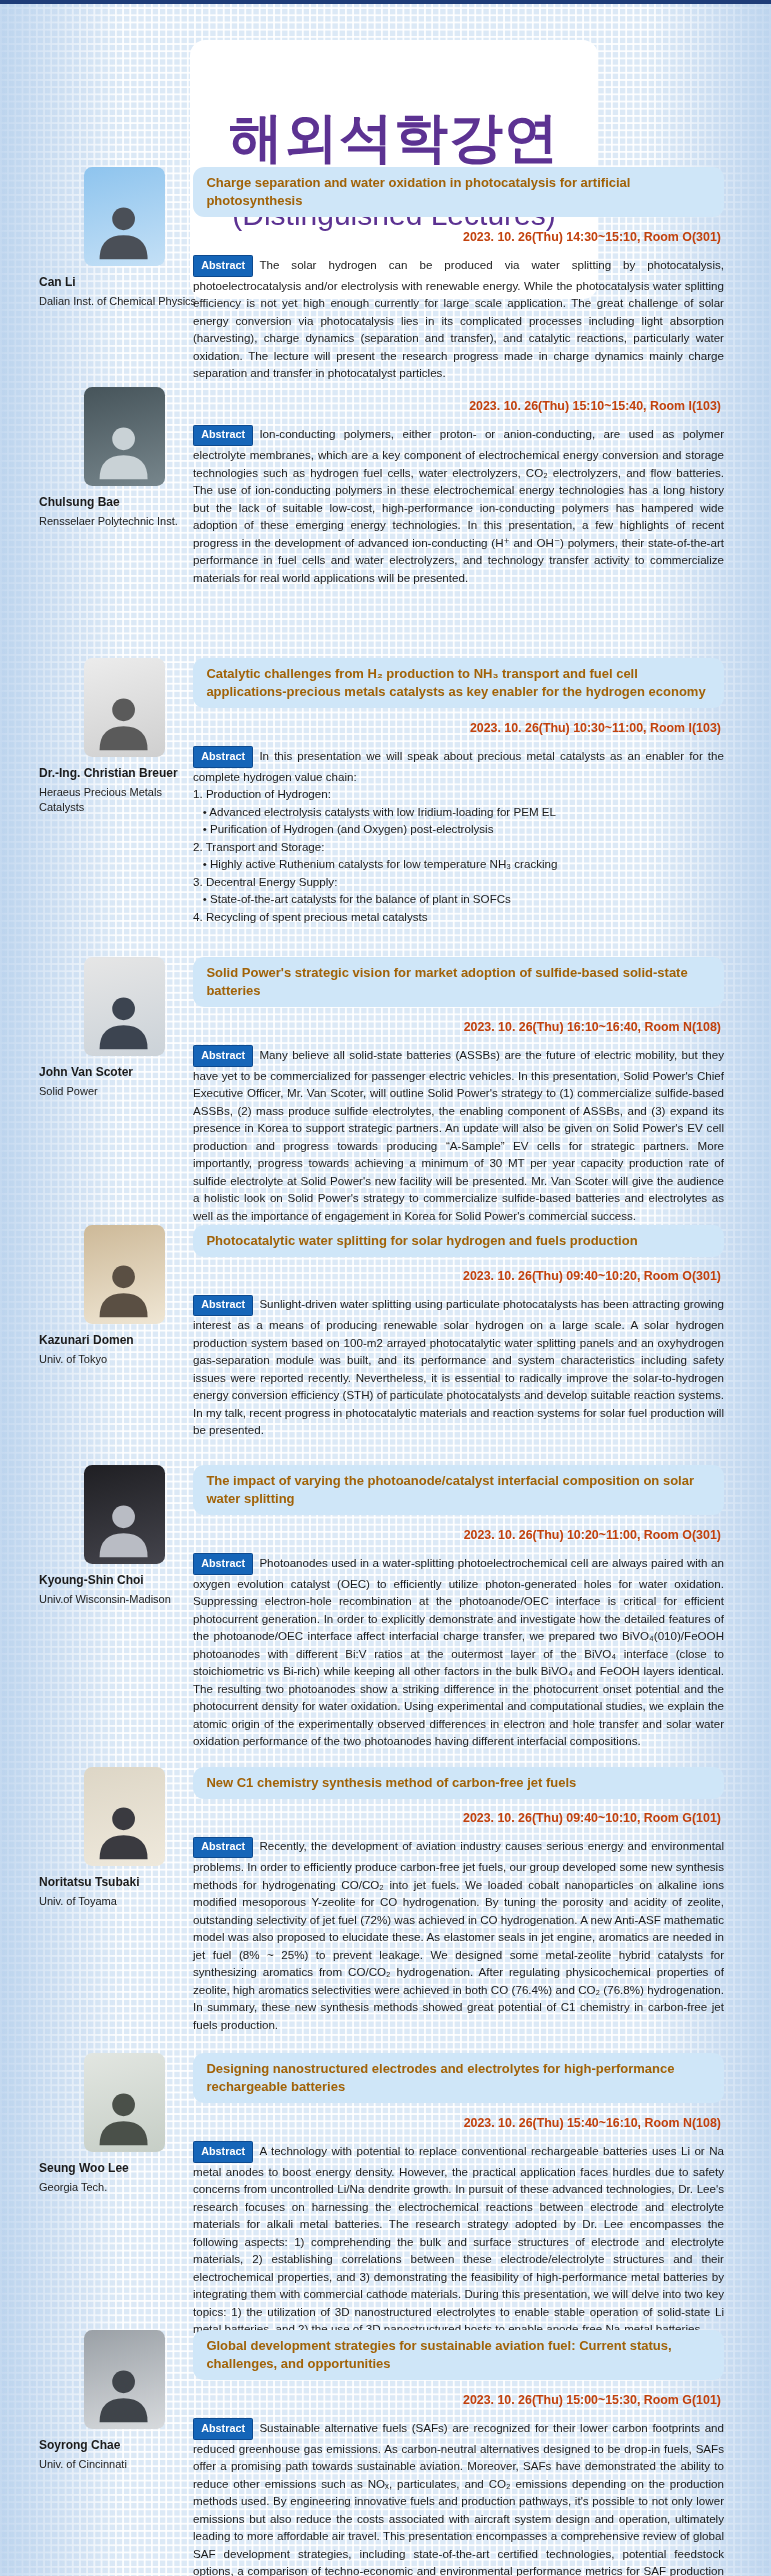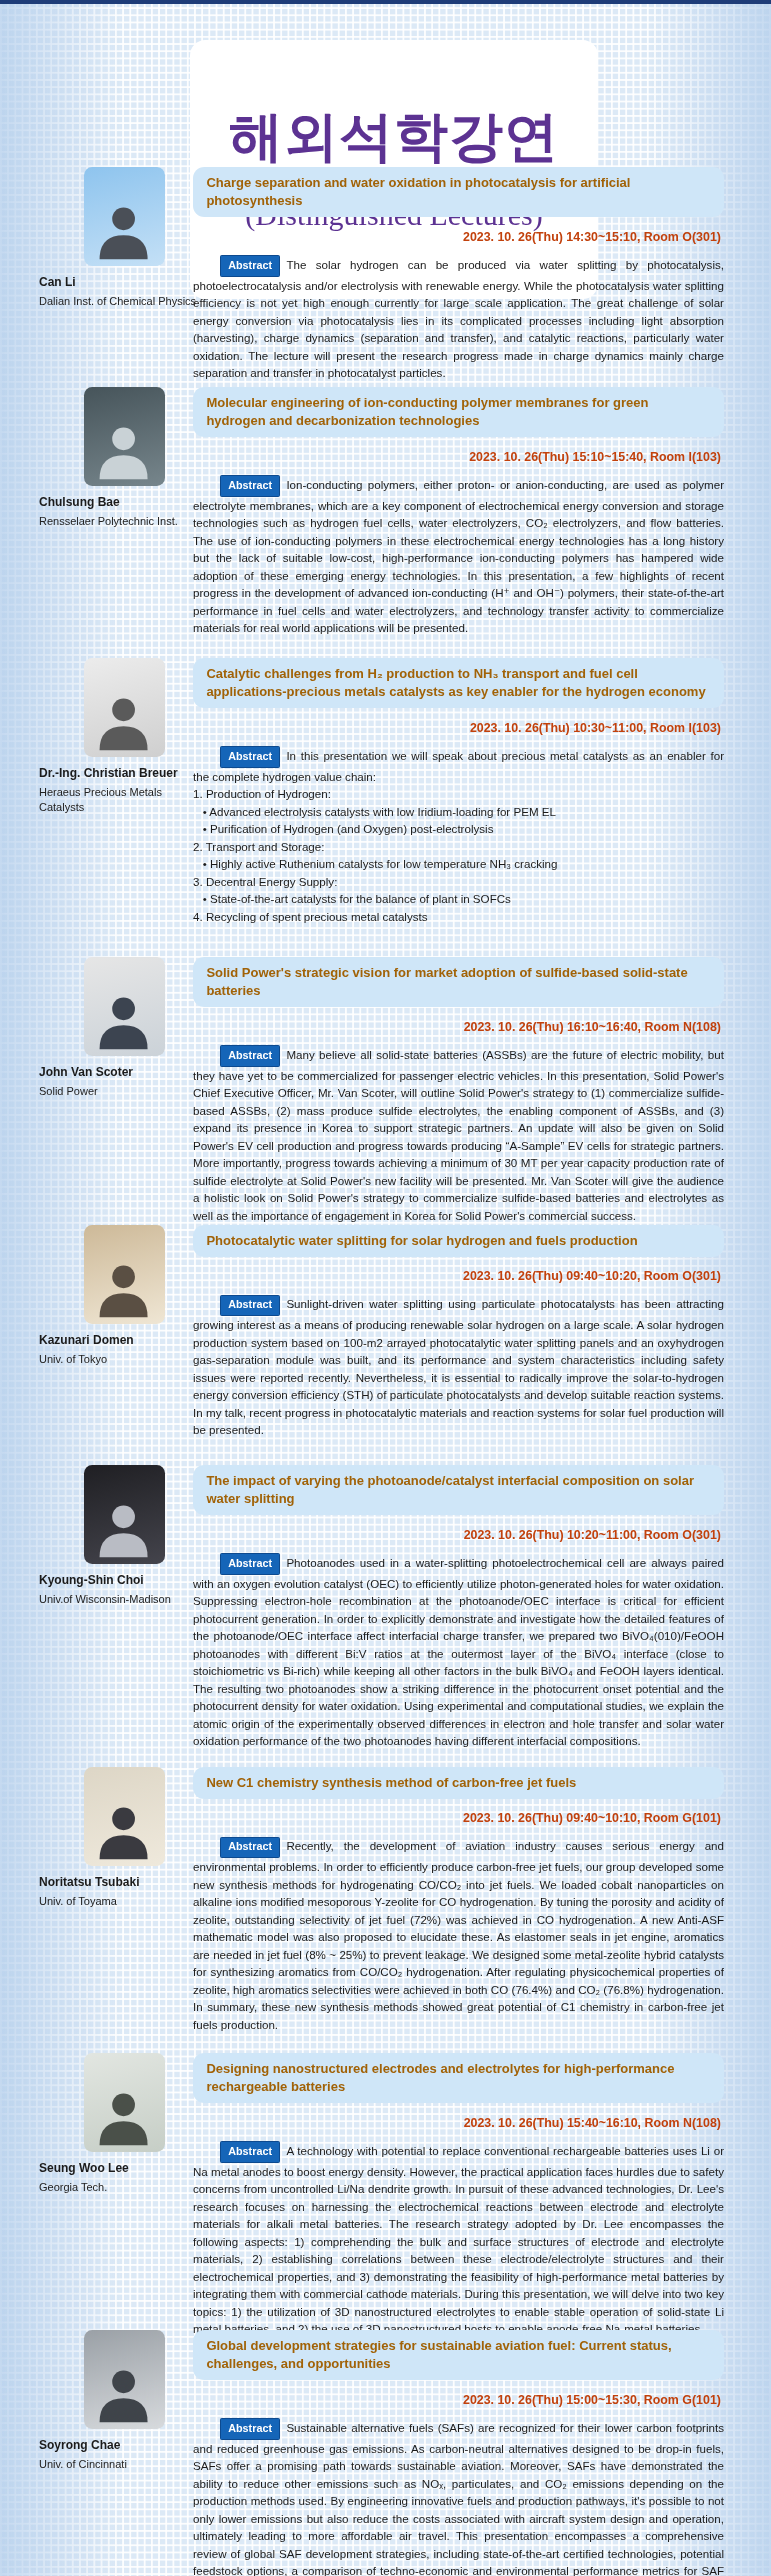--- a/index.html
+++ b/index.html
@@ -12,21 +12,21 @@
       linear-gradient(rgba(255,255,255,.92) 1.5px, rgba(255,255,255,0) 1.5px),
       linear-gradient(90deg, rgba(255,255,255,.92) 1.5px, rgba(255,255,255,0) 1.5px);
     background-size:100% 100%,7.2px 7.2px,7.2px 7.2px;
     color:#1b1b1b;
   }
   .top-strip{position:absolute;left:0;top:0;width:100%;height:4.1px;background:#1e3c78;}
 
   .header-panel{
     position:absolute;left:190px;top:40px;width:408px;height:259px;
     background:#ffffff;border-radius:15.5px;
-    display:flex;flex-direction:column;align-items:center;justify-content:center;gap:36px;font-family:Liberation Serif, serif;
+    display:flex;flex-direction:column;align-items:center;justify-content:center;gap:36px;
   }
   .title-ko{font-size:54px;font-weight:bold;color:#5c3292;letter-spacing:1px;line-height:1;}
   .title-en{font-size:30px;color:#5c3292;line-height:1;}
 
   .card{position:absolute;left:0;width:772px;}
   .speaker{position:absolute;left:39px;top:0;width:170px;text-align:left;}
   .photo{
     width:81px;height:99px;margin:0 auto;border-radius:8.2px;
     display:flex;align-items:flex-end;justify-content:center;overflow:hidden;
     background:#ccc;
@@ -39,21 +39,21 @@
   .bar{
     background:#cfe6f8;border-radius:11.3px;padding:6.7px 13.4px;
     font-size:13px;font-weight:bold;line-height:18.5px;color:#a16207;
   }
   .date{margin-top:12.4px;text-align:right;font-size:12.4px;font-weight:bold;color:#c2410c;padding-right:3.1px;}
   .abs{margin-top:11.3px;font-size:11.6px;line-height:17.5px;text-align:justify;color:#1b1b1b;}
   .abs .body{white-space:pre-line;margin-top:11px;}
   .chip{
     display:inline-block;background:#1565b8;color:#fff;border:0.5px solid #0d4a8f;
     font-size:10.8px;font-weight:bold;padding:0.5px 7.2px 1.5px 7.2px;margin-right:6.2px;
-    border-radius:1.5px;vertical-align:baseline;margin-left:27px;
+    border-radius:1.5px;vertical-align:baseline;
   }
 </style>
 </head>
 <body>
 
 <div class="top-strip"></div>
 
 <header class="header-panel">
   <div class="title-ko">해외석학강연</div>
   <div class="title-en">(Distinguished Lectures)</div>
@@ -82,21 +82,20 @@
     <div class="photo" style="background: linear-gradient(165deg, rgb(70, 84, 90) 0%, rgb(119, 134, 140) 100%);">
         <svg class="sil" viewBox="0 0 100 100" style="color: rgb(201, 210, 214);">
           <circle cx="50" cy="36" r="18" fill="currentColor"></circle>
           <path d="M12 100 Q12 62 50 62 Q88 62 88 100 Z" fill="currentColor"></path>
         </svg>
       </div>
     <div class="s-name">Chulsung Bae</div>
     <div class="s-affil">Rensselaer Polytechnic Inst.</div>
   </div>
   <div class="content">
-    <div class="bar"><span>Molecular engineering of ion-conducting polymer membranes for green hydrogen and decarbonization technologies</span></div>
     <div class="date">2023. 10. 26(Thu) 15:10~15:40, Room I(103)</div>
     <p class="abs"><span class="chip">Abstract</span><span class="body">Ion-conducting polymers, either proton- or anion-conducting, are used as polymer electrolyte membranes, which are a key component of electrochemical energy conversion and storage technologies such as hydrogen fuel cells, water electrolyzers, CO₂ electrolyzers, and flow batteries. The use of ion-conducting polymers in these electrochemical energy technologies has a long history but the lack of suitable low-cost, high-performance ion-conducting polymers has hampered wide adoption of these emerging energy technologies. In this presentation, a few highlights of recent progress in the development of advanced ion-conducting (H⁺ and OH⁻) polymers, their state-of-the-art performance in fuel cells and water electrolyzers, and technology transfer activity to commercialize materials for real world applications will be presented.</span></p>
   </div>
 </section>
 
 <section class="card" style="top:658px">
   <div class="speaker">
     <div class="photo" style="background: linear-gradient(165deg, rgb(236, 236, 236) 0%, rgb(207, 207, 207) 100%);">
         <svg class="sil" viewBox="0 0 100 100" style="color: rgb(90, 90, 90);">
           <circle cx="50" cy="36" r="18" fill="currentColor"></circle>

